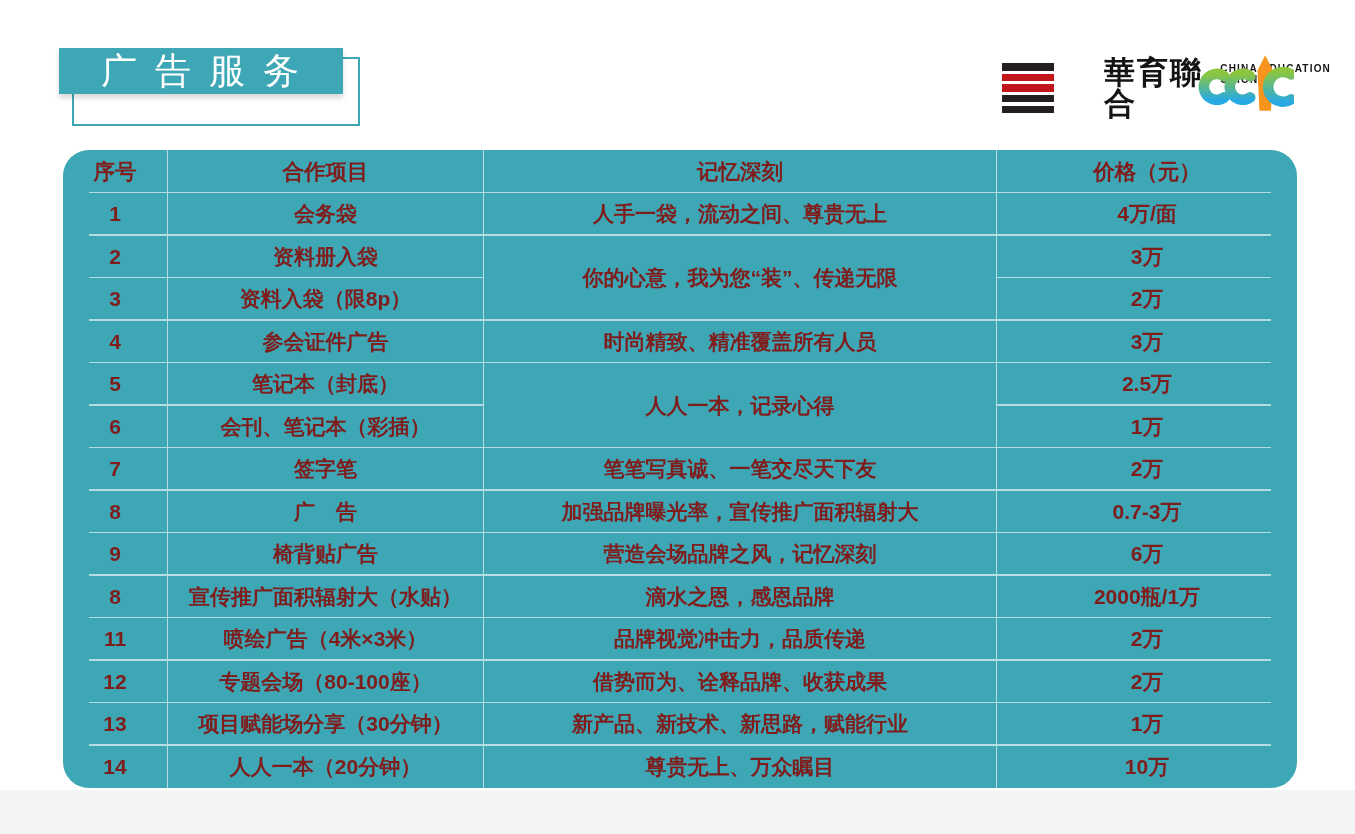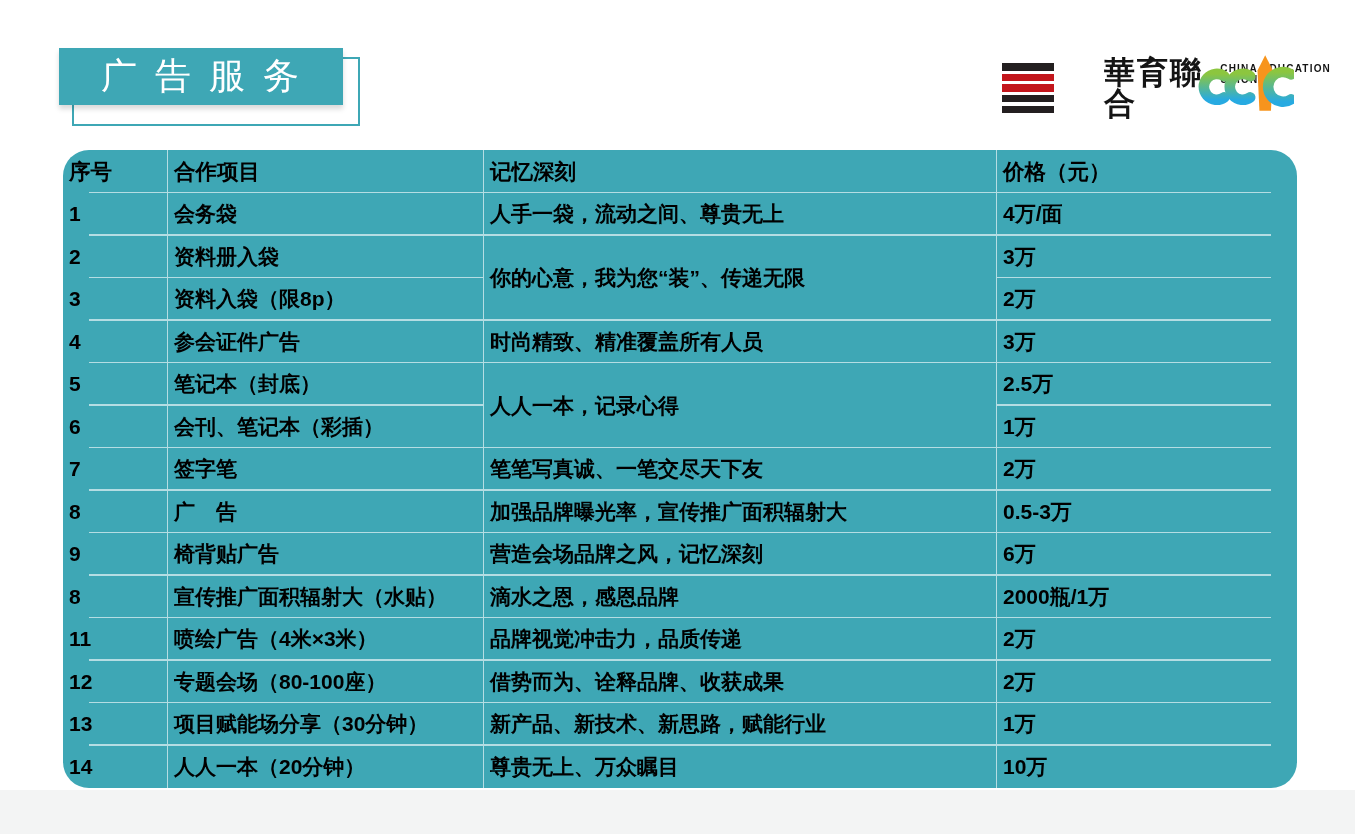--- a/index.html
+++ b/index.html
@@ -8,21 +8,21 @@
     background:#ffffff;
     font-family:"Liberation Sans","DejaVu Sans",sans-serif;
   }
   
   .title-wrap{position:absolute;left:59px;top:48px;width:360px;height:90px;}
   .title-outline{
     position:absolute;left:13px;top:9px;width:284px;height:65px;
     background:#ffffff;border:2px solid #3EA7B5;
   }
   .title-box{
-    position:absolute;left:0;top:0;width:284px;height:57px;
+    position:absolute;left:0;top:0;width:284px;height:46px;
     background:#3EA7B5;color:#ffffff;
     display:flex;align-items:center;justify-content:center;
     font-size:36px;letter-spacing:18px;padding-left:16px;box-sizing:border-box;
     box-shadow:0 4px 5px rgba(0,0,0,0.15);
   }
   
   .ceu{position:absolute;left:1002px;top:57px;display:flex;align-items:center;gap:10px;}
   .ceu-mark{width:58px;height:50px;display:flex;flex-direction:column;justify-content:space-between;}
   .bar-row{height:7.5px;display:flex;justify-content:space-between;}
   .bar-row .seg{width:26px;height:100%;background:#231f20;}
@@ -34,22 +34,22 @@
   .ccc{position:absolute;left:1198px;top:52px;width:96px;height:62px;}
   
   .table-card{
     position:absolute;left:63px;top:150px;width:1234px;height:638px;
     background:#3EA7B5;border-radius:26px;overflow:hidden;
   }
   table.services{
     width:100%;height:100%;border-collapse:separate;border-spacing:0;table-layout:fixed;
   }
   .services th,.services td{
-    position:relative;padding:0 6px;color:#000000;font-weight:700;
-    text-align:left;vertical-align:middle;font-size:21px;
+    position:relative;padding:0 6px;color:#7f1d1d;font-weight:700;
+    text-align:center;vertical-align:middle;font-size:21px;
     box-sizing:border-box;
   }
   .services th{height:43px;font-size:21.5px;}
   
   .services th:not(:first-child),
   .services td:not(:first-child){border-left:1.5px solid rgba(255,255,255,0.62);}
   
   .services th::after,.services td::after{
     content:"";position:absolute;left:0;right:0;bottom:0;height:1.5px;
     background:rgba(255,255,255,0.62);
@@ -158,21 +158,21 @@
     <tr>
       <td>7</td>
       <td>签字笔</td>
       <td>笔笔写真诚、一笔交尽天下友</td>
       <td class="c-price">2万</td>
     </tr>
     <tr>
       <td>8</td>
       <td>广　告</td>
       <td>加强品牌曝光率，宣传推广面积辐射大</td>
-      <td class="c-price">0.5-3万</td>
+      <td class="c-price">0.7-3万</td>
     </tr>
     <tr>
       <td>9</td>
       <td>椅背贴广告</td>
       <td>营造会场品牌之风，记忆深刻</td>
       <td class="c-price">6万</td>
     </tr>
     <tr>
       <td>8</td>
       <td>宣传推广面积辐射大（水贴）</td>

